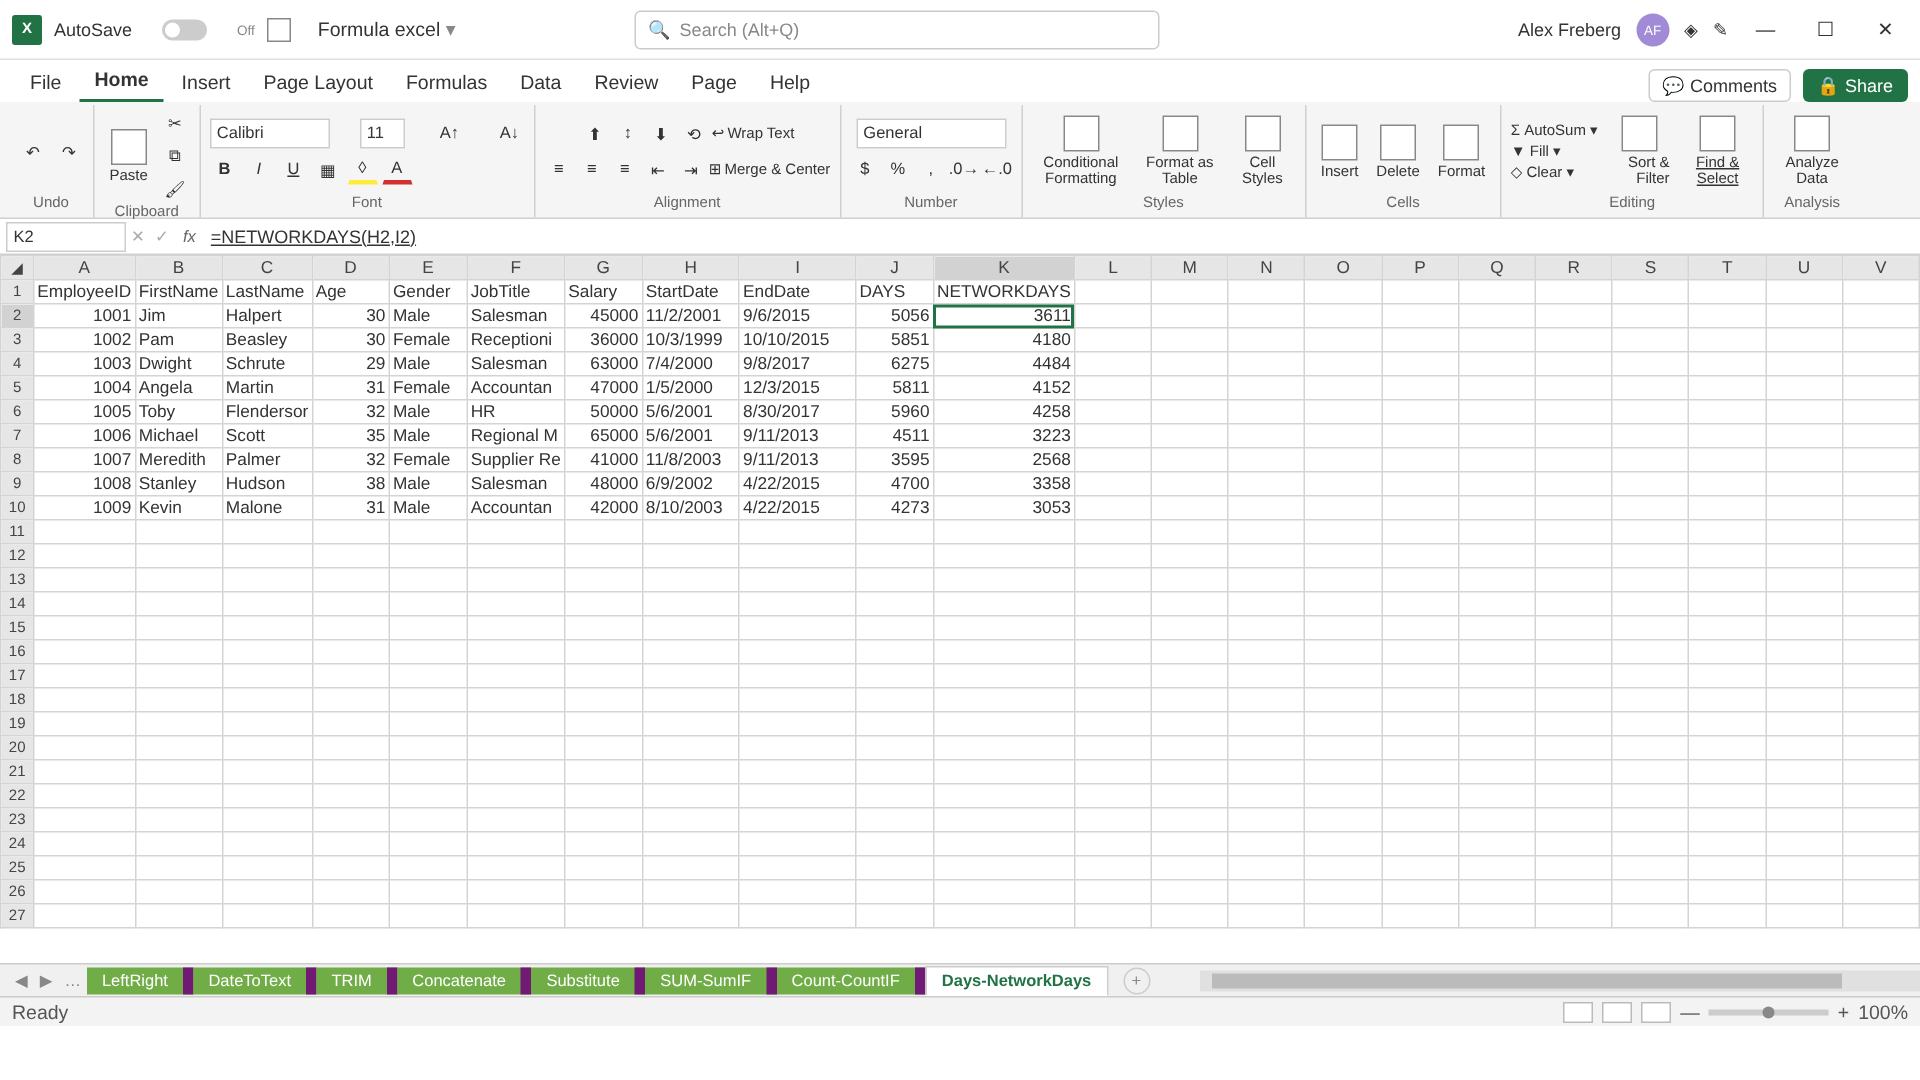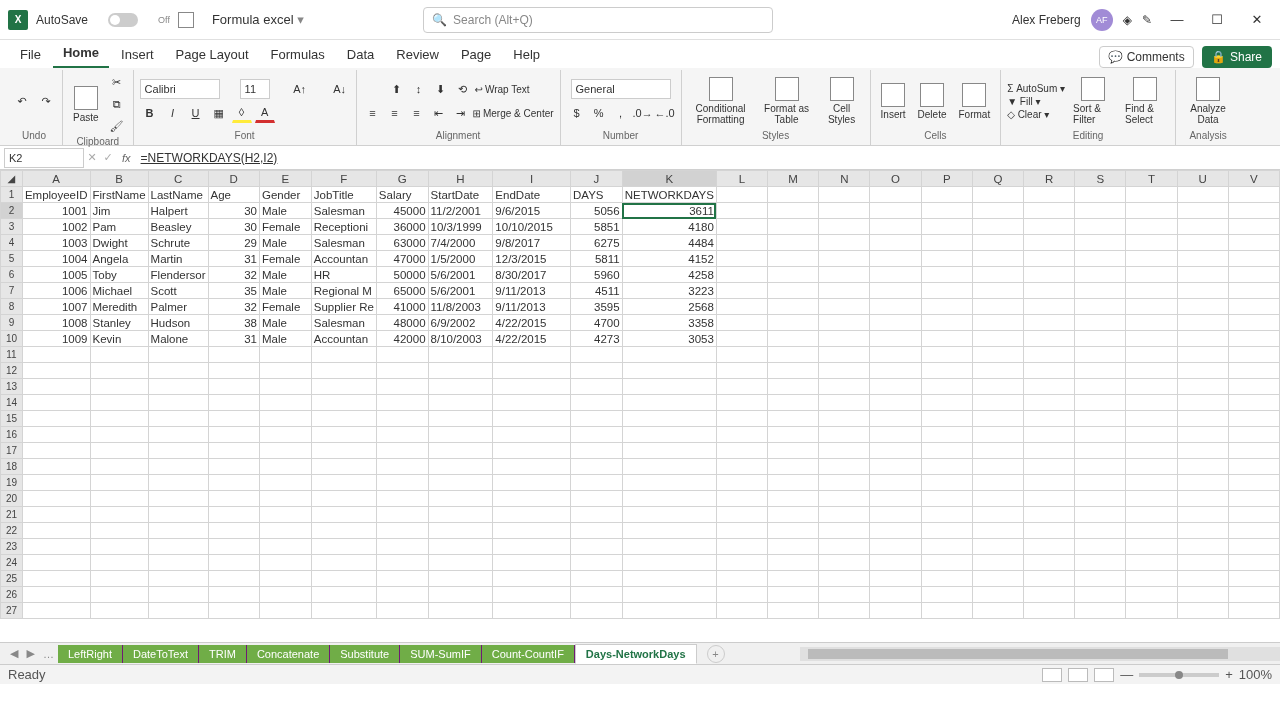--- a/index.html
+++ b/index.html
@@ -57,21 +57,21 @@
 .grid .rowhead.sel, .grid th.sel { background: #d2d2d2; }
 .col-A{width:55px;} .col-B{width:52px;} .col-C{width:52px;} .col-D{width:52px;} .col-E{width:52px;}
 .col-F{width:52px;} .col-G{width:52px;} .col-H{width:65px;} .col-I{width:78px;} .col-J{width:52px;}
 .col-K{width:52px;} .col-L{width:52px;} .col-M{width:52px;} .col-N{width:52px;} .col-O{width:52px;}
 .col-P{width:52px;} .col-Q{width:52px;} .col-R{width:52px;} .col-S{width:52px;} .col-T{width:52px;}
 .col-U{width:52px;} .col-V{width:52px;}
 
 
 .sheettabs { height: 22px; display: flex; align-items: center; border-top: 1px solid #ccc; padding-left: 6px; gap:0; font-size:11px; background:#f0f0f0;}
 .sheettabs .nav { padding:0 4px; color:#888;}
-.sheettabs .st { padding: 3px 10px; background: #70ad47; color: #fff; border-right:1px solid #701a75; cursor:pointer;}
+.sheettabs .st { padding: 3px 10px; background: #70ad47; color: #fff; border-right:7px solid #701a75; cursor:pointer;}
 .sheettabs .st.active { background: #fff; color: #217346; border:1px solid #ccc; border-bottom:1px solid #fff; font-weight:600;}
 .sheettabs .add { width:18px; height:18px; border:1px solid #ccc; border-radius:50%; display:flex; align-items:center; justify-content:center; margin-left:10px; color:#888;}
 .sheettabs .hscroll { margin-left:auto; flex:0 0 480px; height:14px; background:#e0e0e0; display:flex; align-items:center;}
 .sheettabs .hscroll .thumb { width:420px; height:10px; background:#bbb; margin-left:8px;}
 
 
 .status { height: 20px; background: #f3f3f3; border-top: 1px solid #ccc; display: flex; align-items: center; padding: 0 8px; font-size: 13px; color: #555; }
 .status .right { margin-left: auto; display:flex; align-items:center; gap:6px;}
 .status .vbtn { width:20px; height:14px; border:1px solid #bbb; background:#fff;}
 .status .slider { width:80px; height:4px; background:#ccc; position:relative;}
@@ -236,25 +236,25 @@
   </div>
   <div class="rgroup" style="min-width:160px;">
     <div class="controls">
       <div style="display:flex;flex-direction:column;font-size:10px;gap:2px;">
         <div>Σ <span>AutoSum</span> ▾</div>
         <div>▼ <span>Fill</span> ▾</div>
         <div>◇ <span>Clear</span> ▾</div>
       </div>
       <div class="big-btn">
           <div class="ic"></div>
-          <span style="width:40px;text-align:left;">Sort &amp; Filter</span>
+          <span style="width:40px;text-align:right;">Sort &amp; Filter</span>
         </div>
       <div class="big-btn">
           <div class="ic"></div>
-          <span style="width:40px;text-align:left;">Find &amp; Select</span>
+          <span style="width:40px;text-align:center;text-decoration:underline;">Find &amp; Select</span>
         </div>
     </div>
     <div class="label">Editing</div>
   </div>
   <div class="rgroup" style="border-right:none;">
     <div class="controls">
       <div class="big-btn">
           <div class="ic"></div>
           <span style="width:44px;text-align:center;">Analyze Data</span>
         </div>

